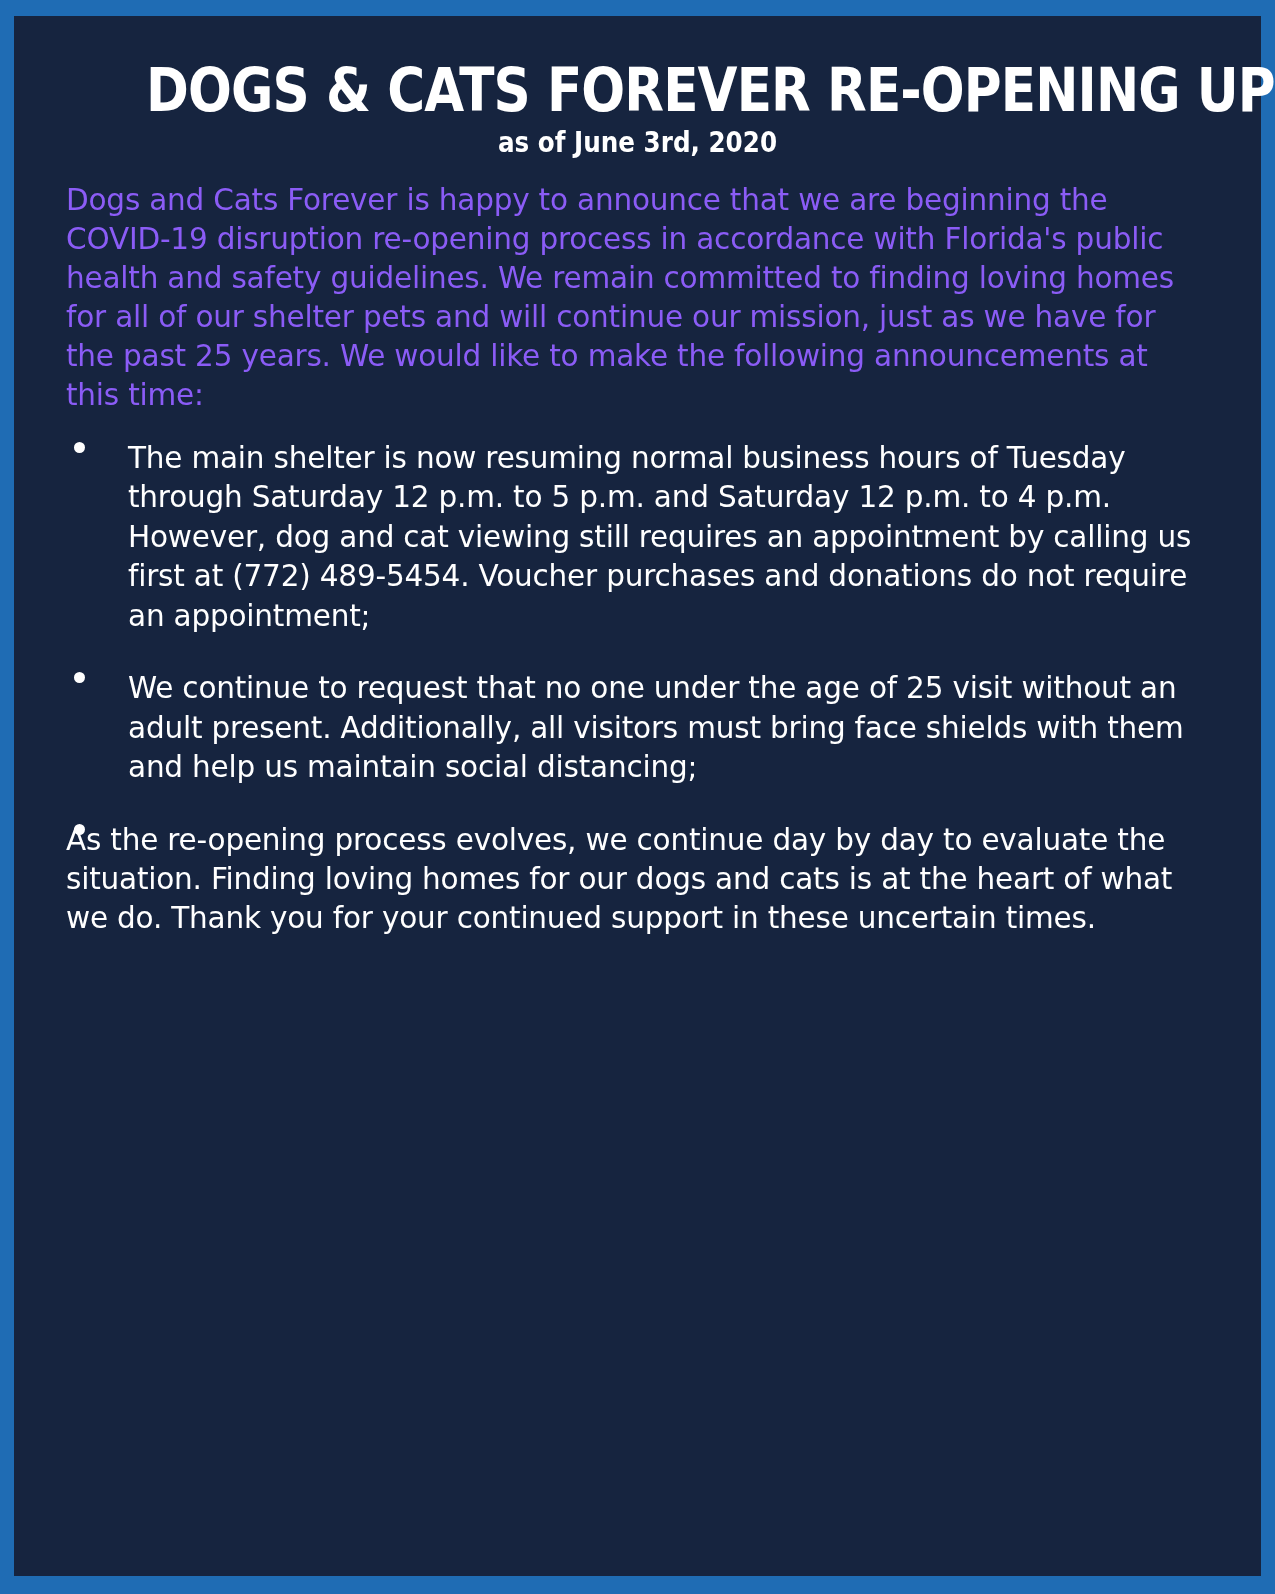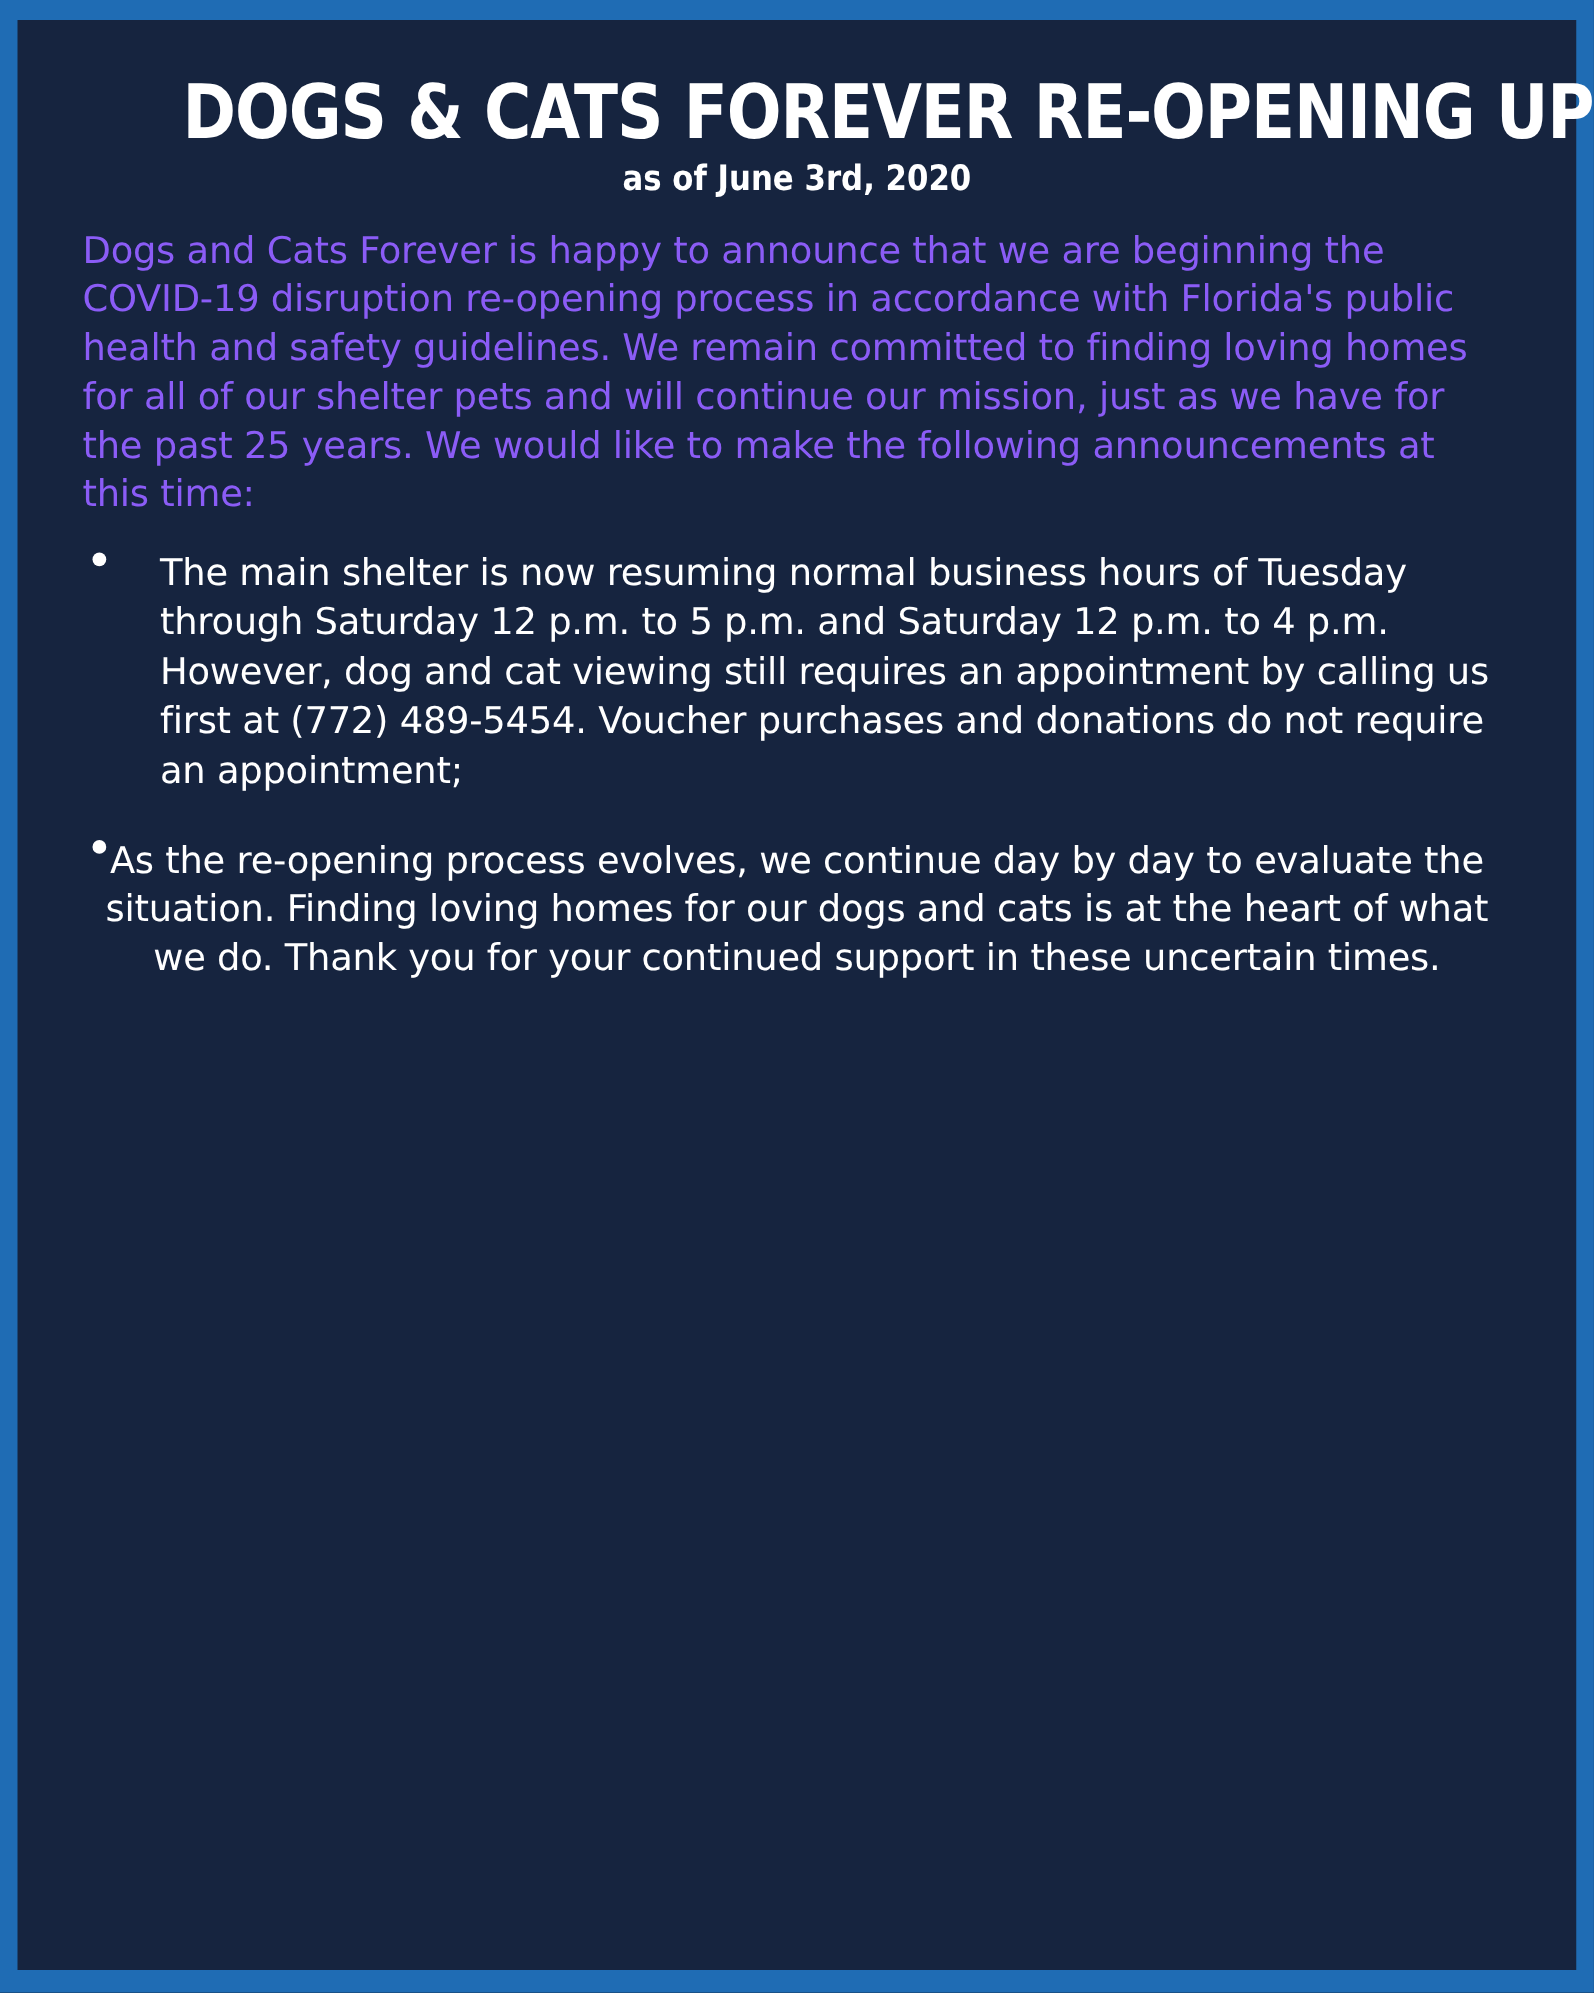--- a/index.html
+++ b/index.html
@@ -77,40 +77,43 @@
     height: 11px;
     border-radius: 50%;
     background: #ffffff;
   }
   .closing {
     color: #ffffff;
     font-size: 29.5px;
     line-height: 1.32;
     margin: 14px 0 0 0;
     letter-spacing: -0.2px;
-    text-align: center;
   }
 </style>
 </head>
 <body>
 
 <div class="poster">
   <div class="inner">
 
     <h1 class="title">DOGS &amp; CATS FOREVER RE-OPENING UPDATE</h1>
     <div class="subtitle">as of June 3rd, 2020</div>
 
     <p class="para">Dogs and Cats Forever is happy to announce that we are beginning the COVID-19 disruption re-opening process in accordance with Florida's public health and safety guidelines. We remain committed to finding loving homes for all of our shelter pets and will continue our mission, just as we have for the past 25 years. We would like to make the following announcements at this time:</p>
 
     <ul class="bullets">
       <li>
         <span class="dot"></span>
         <span>The main shelter is now resuming normal business hours of Tuesday through Saturday 12 p.m. to 5 p.m. and Saturday 12 p.m. to 4 p.m. However, dog and cat viewing still requires an appointment by calling us first at (772) 489-5454. Voucher purchases and donations do not require an appointment;</span>
       </li>
       <li>
         <span class="dot"></span>
+        <span>We continue to request that no one under the age of 25 visit without an adult present. Additionally, all visitors must bring face shields with them and help us maintain social distancing;</span>
+      </li>
+      <li>
+        <span class="dot"></span>
       </li>
     </ul>
 
     <p class="closing">As the re-opening process evolves, we continue day by day to evaluate the situation. Finding loving homes for our dogs and cats is at the heart of what we do. Thank you for your continued support in these uncertain times.</p>
 
   </div>
 </div>
 
 </body></html>

